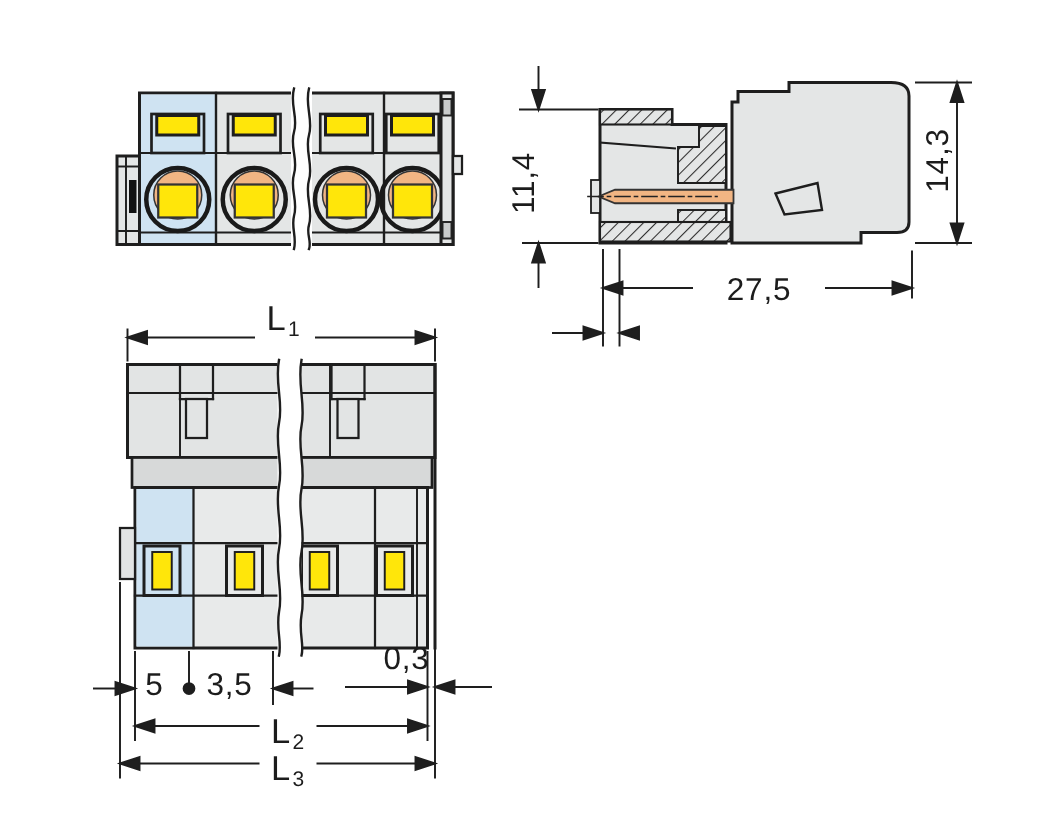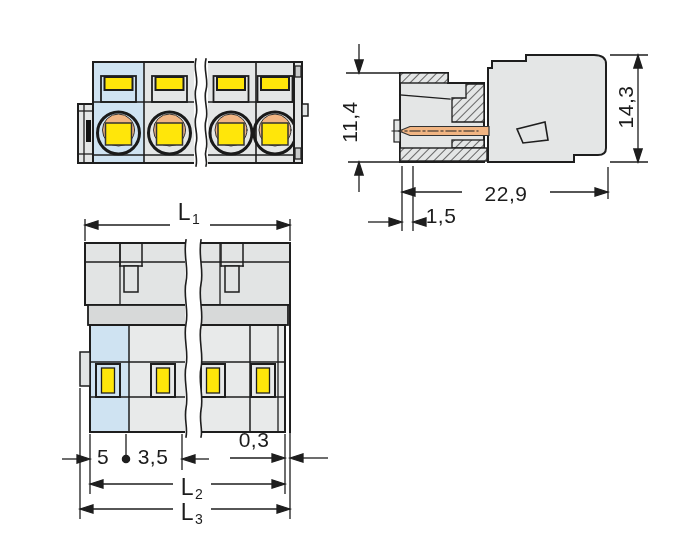--- a/index.html
+++ b/index.html
@@ -218,34 +218,33 @@
     <line x1="211" y1="509" x2="290" y2="509"></line>
     <polygon points="80,509 93,504.8 93,513.2"></polygon>
     <polygon points="290,509 277,504.8 277,513.2"></polygon>
   </g>
 </svg>
 
 <div class="dim-label rot" style="left:308px;top:110px;width:84px;height:24px;">11,4</div>
 
 <div class="dim-label rot" style="left:584px;top:95px;width:84px;height:24px;">14,3</div>
 
-<div class="dim-label" style="left:461px;top:181px;width:90px;height:26px;">22,9</div>
-
-<div class="dim-label" style="left:411px;top:203px;width:60px;height:26px;">1,5</div>
+<div class="dim-label" style="left:461px;top:181px;width:90px;height:26px;">27,5</div>
+
 
 <div class="dim-label" style="left:159px;top:198px;width:60px;height:28px;">
   <span class="lsym">L</span>
       <span class="lsub">1</span>
 </div>
 
 <div class="dim-label" style="left:83px;top:444px;width:40px;height:26px;">5</div>
 
 <div class="dim-label" style="left:128px;top:444px;width:50px;height:26px;">3,5</div>
 
-<div class="dim-label" style="left:229px;top:427px;width:50px;height:26px;">0,3</div>
+<div class="dim-label" style="left:246px;top:427px;width:50px;height:26px;">0,3</div>
 
 <div class="dim-label" style="left:162px;top:473px;width:60px;height:28px;">
   <span class="lsym">L</span>
       <span class="lsub">2</span>
 </div>
 
 <div class="dim-label" style="left:162px;top:498px;width:60px;height:28px;">
   <span class="lsym">L</span>
       <span class="lsub">3</span>
 </div>

